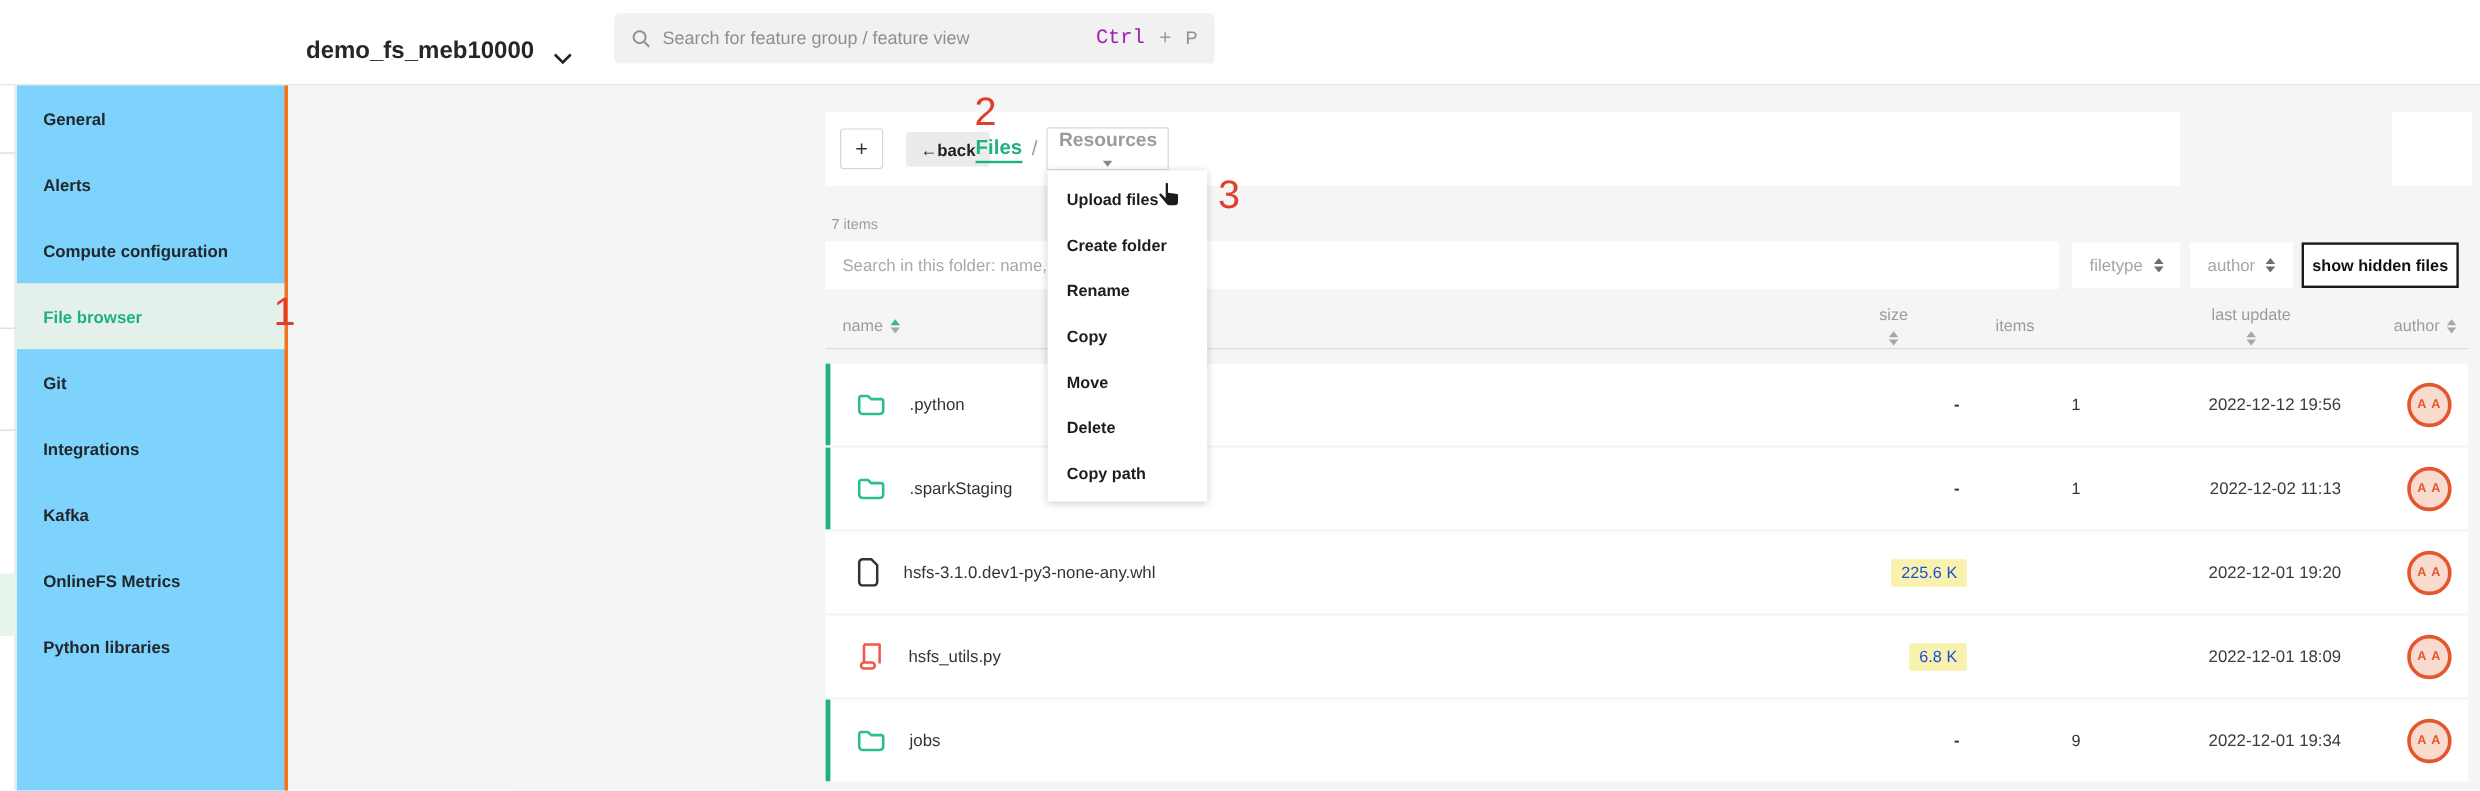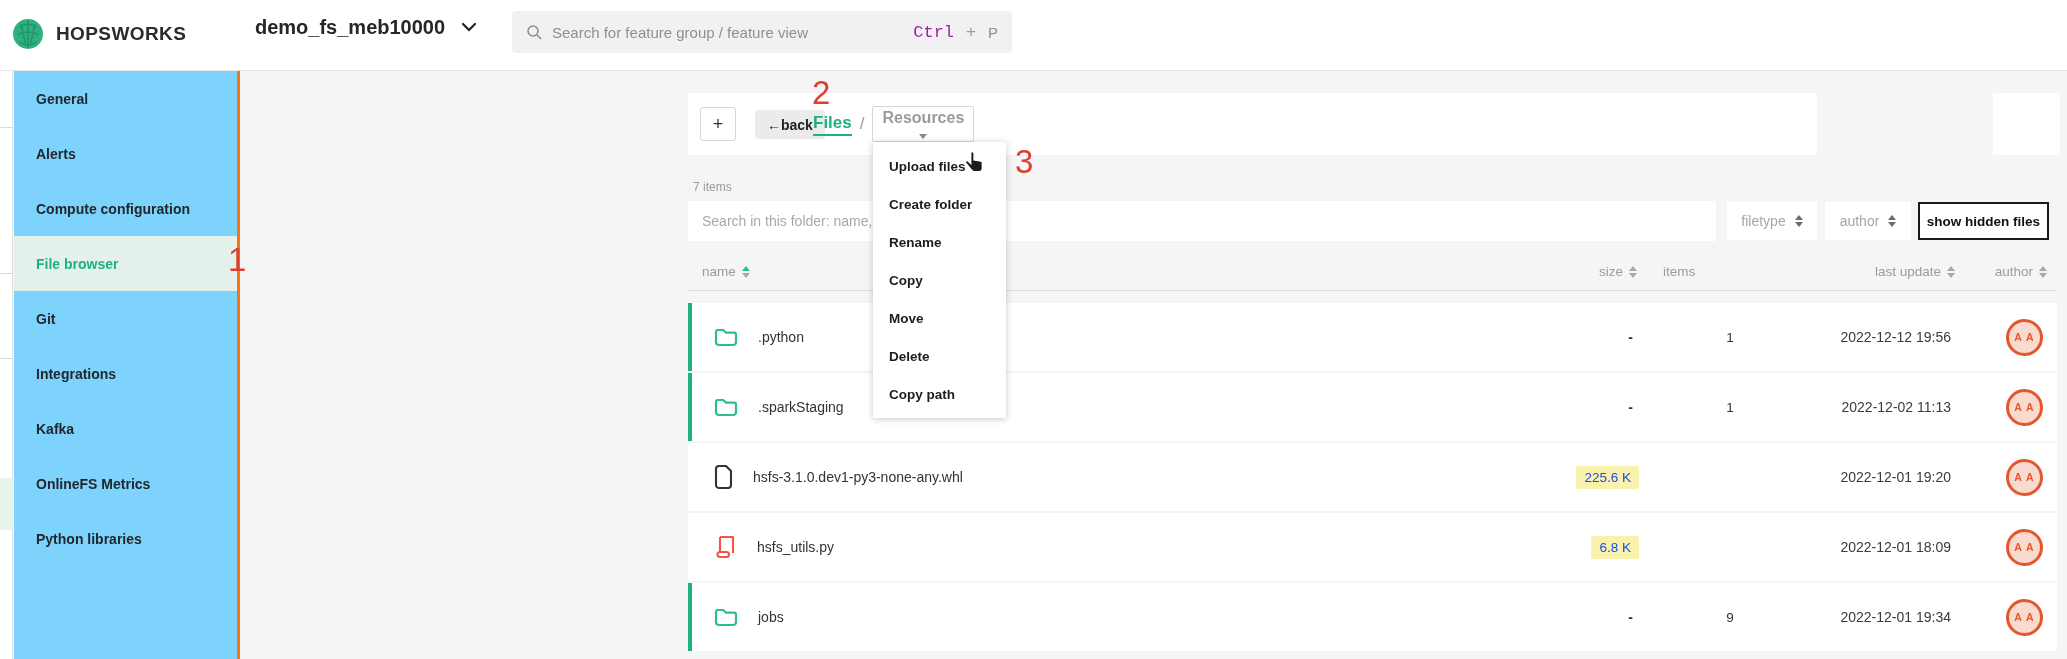--- a/index.html
+++ b/index.html
@@ -3,21 +3,21 @@
 <meta charset="utf-8">
 <style>
   * { box-sizing: border-box; margin: 0; padding: 0; }
   body { font-family: "Liberation Sans", sans-serif; background: #fff; }
   .screen { position: relative; width: 2067px; height: 659px; background: #f5f5f5; overflow: hidden; }
 
   
   .topbar { position: absolute; left:0; top:0; width:2067px; height:71px; background:#fff; border-bottom:1px solid #e7e7e7; z-index:5; }
   .logo-wrap { position:absolute; left:10px; top:16px; display:flex; align-items:center; gap:10px; }
   .brand { font-size:19px; font-weight:800; letter-spacing:.4px; color:#2b2b2b; }
-  .project { position:absolute; left:255px; top:0; height:54px; display:flex; align-items:center; gap:16px; cursor:pointer; }
+  .project { position:absolute; left:255px; top:0; height:54px; display:flex; align-items:flex-end; gap:16px; cursor:pointer; }
   .project-name { font-size:20px; font-weight:700; color:#262626; }
   .hsearch { position:absolute; left:512px; top:11px; width:500px; height:42px; background:#f1f1f1; border-radius:4px; display:flex; align-items:center; padding:0 14px; gap:10px; }
   .hsearch .ph { color:#8f8f8f; font-size:15px; }
   .hsearch .right { margin-left:auto; display:flex; align-items:center; gap:12px; }
   .kbd-ctrl { font-family:"Liberation Mono", monospace; font-size:17px; color:#a21caf; }
   .kbd-plus { font-size:17px; color:#9a9a9a; }
   .kbd-p { font-size:15px; color:#8f8f8f; }
 
   
   .leftstrip { position:absolute; left:0; top:71px; width:13px; height:588px; background:#fff; border-right:1px solid #e3e3e3; z-index:4; }
@@ -50,21 +50,21 @@
   .sel-author { left:1825px; width:86px; }
   .updown { display:flex; flex-direction:column; gap:2px; }
   .updown .u { width:0;height:0;border-left:4px solid transparent;border-right:4px solid transparent;border-bottom:5px solid #6d6d6d; }
   .updown .d { width:0;height:0;border-left:4px solid transparent;border-right:4px solid transparent;border-top:5px solid #6d6d6d; }
   .show-hidden { position:absolute; left:1918px; top:202px; width:131px; height:38px; background:#fff; border:2px solid #1a1a1a; font-weight:700; font-size:13.5px; color:#111; cursor:pointer; font-family:"Liberation Sans",sans-serif; }
 
   
   .grid-cols { display:grid; grid-template-columns: 1fr 120px 158px 160px 100px; align-items:center; }
   .thead { position:absolute; left:688px; top:253px; width:1369px; height:38px; border-bottom:1px solid #dcdcdc; color:#9b9b9b; font-size:13.5px; }
   .th-name { padding-left:14px; display:flex; align-items:center; gap:6px; }
-  .th-right { display:flex; align-items:center; justify-content:flex-end; gap:6px; padding-right:2px; }
+  .th-right { display:flex; align-items:center; justify-content:flex-end; gap:6px; padding-right:2px;flex-direction:column; }
   .th-center { display:flex; align-items:center; justify-content:flex-start; padding-left:24px; }
   .th-author { display:flex; align-items:center; justify-content:flex-end; gap:6px; padding-right:10px; }
   .sort { display:flex; flex-direction:column; gap:2px; cursor:pointer; }
   .sort .u { width:0;height:0;border-left:4px solid transparent;border-right:4px solid transparent;border-bottom:5px solid #a8a8a8; }
   .sort .d { width:0;height:0;border-left:4px solid transparent;border-right:4px solid transparent;border-top:5px solid #a8a8a8; }
   .sort.green-up .u { border-bottom-color:#2ebd8f; }
 
   .rows { position:absolute; left:688px; top:303px; width:1369px; }
   .frow { height:68px; background:#fff; margin-bottom:2px; cursor:pointer; }
   .frow.folder { border-left:4px solid #1eb182; }
@@ -82,27 +82,20 @@
   .ctx-menu { position:absolute; left:873px; top:142px; width:133px; background:#fff; box-shadow:0 1px 7px rgba(0,0,0,.22); padding:5px 0; z-index:30; }
   .ctx-item { height:38px; display:flex; align-items:center; padding-left:16px; font-size:13.5px; font-weight:700; color:#1d1d1d; cursor:pointer; }
   .cursor-icon { position:absolute; left:961px; top:150px; z-index:35; }
 </style>
 </head>
 <body>
 
 <div class="screen">
 
   <div class="topbar">
-    <div class="logo-wrap">
-      <svg width="36" height="36" viewBox="0 0 36 36">
-        <circle cx="18" cy="18" r="15" fill="#2eb17f"></circle>
-        <path d="M10 12c4-5 12-5 16 0M8 19c5-4 15-4 20 0M10 26c4 4 12 4 16 0M18 4v28M11 8l5 22M25 8l-5 22" stroke="#239469" stroke-width="1.6" fill="none"></path>
-      </svg>
-      <span class="brand">HOPSWORKS</span>
-    </div>
     <div class="project">
       <span class="project-name">demo_fs_meb10000</span>
       <svg width="16" height="10" viewBox="0 0 16 10">
           <path d="M2 2l6 6 6-6" stroke="#222" stroke-width="2.2" fill="none" stroke-linecap="round"></path>
         </svg>
     </div>
     <div class="hsearch">
       <svg width="16" height="16" viewBox="0 0 16 16">
           <circle cx="7" cy="7" r="5" stroke="#8f8f8f" stroke-width="1.6" fill="none"></circle>
           <path d="M11 11l4 4" stroke="#8f8f8f" stroke-width="1.6"></path>

